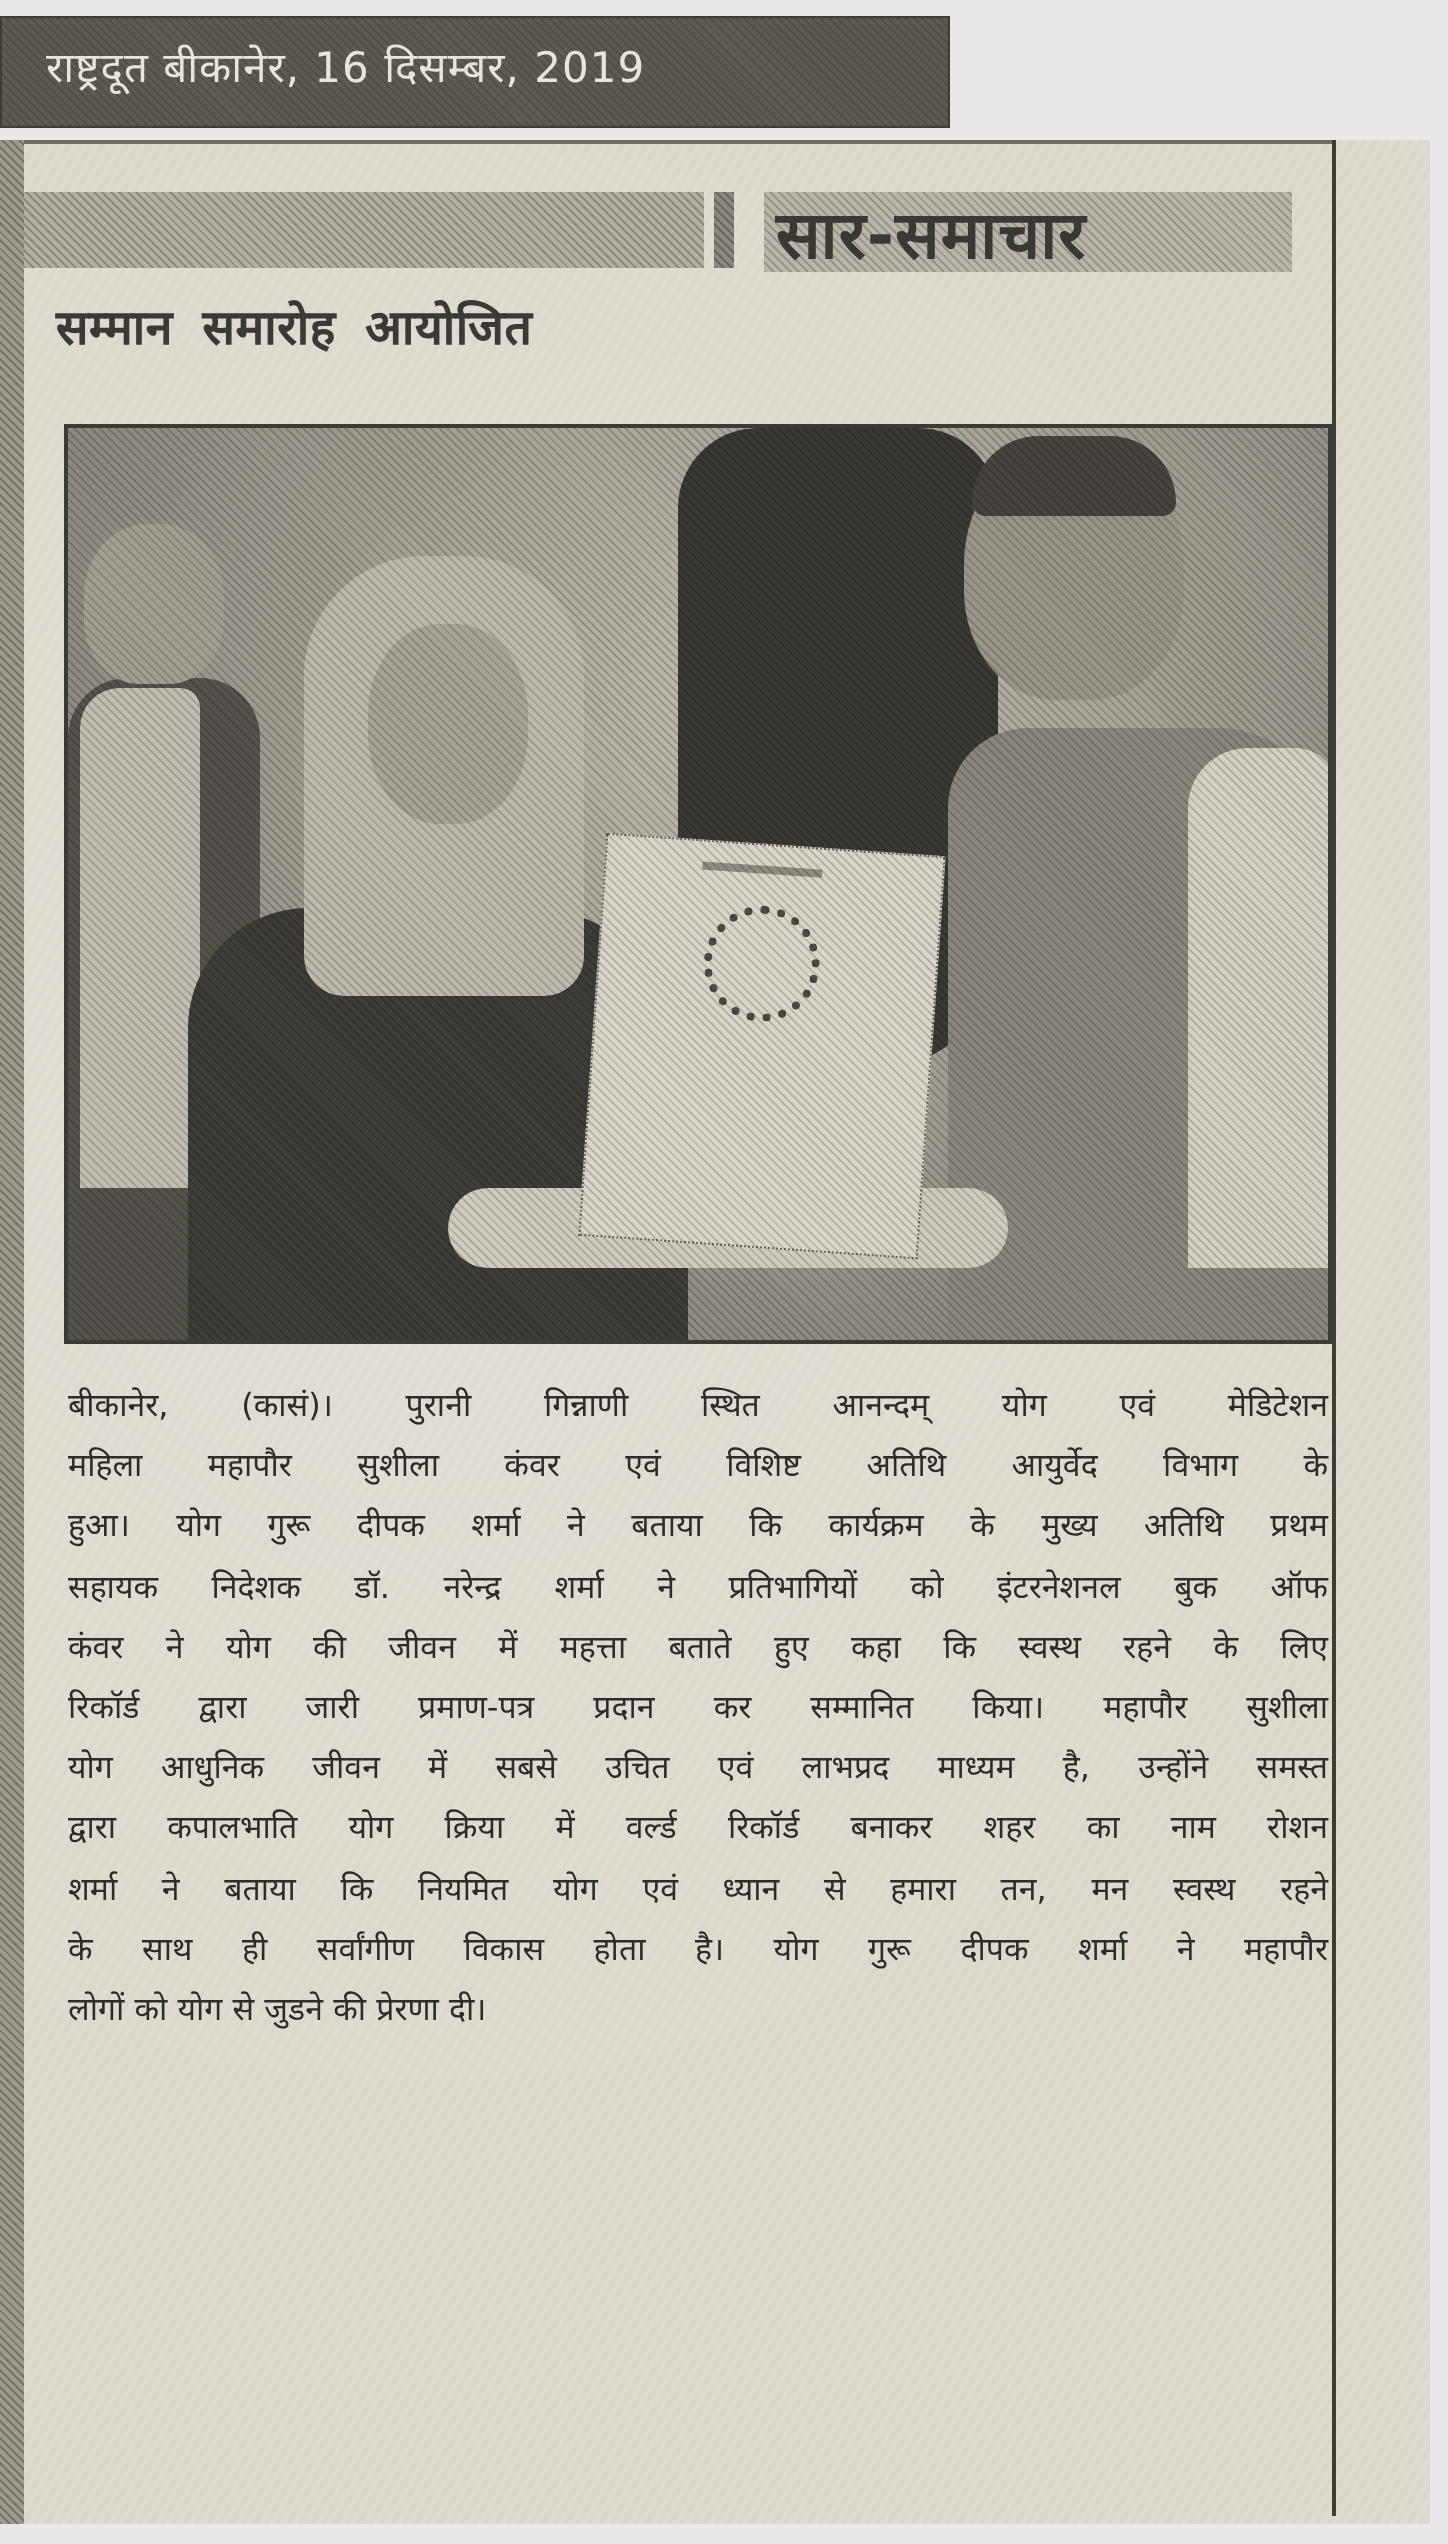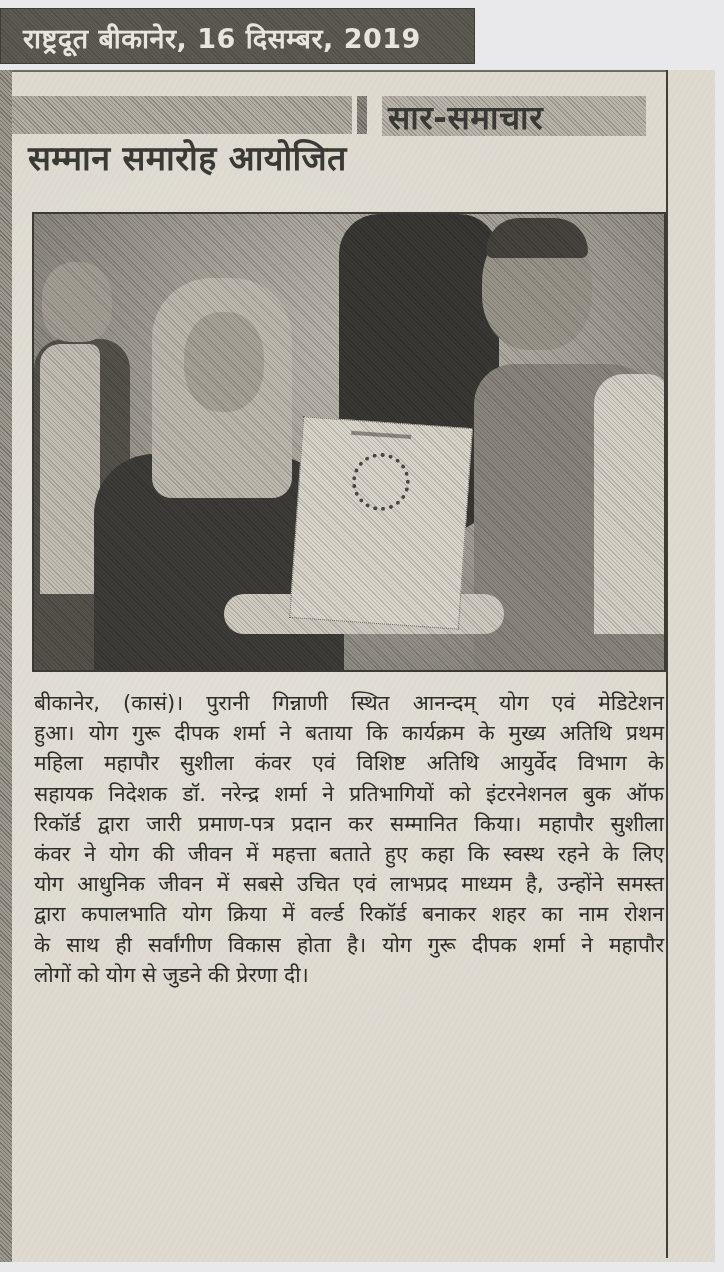--- a/index.html
+++ b/index.html
@@ -10,21 +10,21 @@
   }
   .masthead {
     position:absolute; left:0; top:8px; width:475px; height:56px;
     background:#5d5a52;
     background-image:repeating-linear-gradient(45deg, rgba(0,0,0,0.12) 0 1px, transparent 1px 3px);
     border:1px solid #3e3c37;
     box-sizing:border-box;
   }
   .masthead-text {
     position:absolute; left:22px; top:10px;
-    color:#e8e5dc; font-size:27px; font-weight:bold; letter-spacing:0.5px;
+    color:#e8e5dc; font-size:21px; font-weight:normal; letter-spacing:0.5px;
     white-space:nowrap;
     text-align:center;
   }
   .paper {
     position:absolute; left:0; top:70px; width:715px; height:1212px;
     background:#dedad0;
     background-image:
       radial-gradient(circle at 30% 40%, rgba(255,255,255,0.15), transparent 60%),
       repeating-linear-gradient(120deg, rgba(0,0,0,0.015) 0 2px, transparent 2px 5px);
   }
@@ -52,22 +52,22 @@
   .section-label-box {
     position:absolute; left:382px; top:26px; width:264px; height:40px;
     background:#b9b5ab;
     background-image:repeating-linear-gradient(45deg, rgba(0,0,0,0.18) 0 1px, transparent 1px 3px);
   }
   .section-label {
     position:absolute; left:388px; top:24px;
     font-size:33px; font-weight:bold; color:#3a3834; white-space:nowrap; letter-spacing:0.5px;
   }
   .headline {
-    position:absolute; left:28px; top:64px;
-    font-size:34px; font-weight:bold; color:#3b3935; white-space:nowrap; letter-spacing:0.3px;
+    position:absolute; left:28px; top:76px;
+    font-size:24px; font-weight:bold; color:#3b3935; white-space:nowrap; letter-spacing:0.3px;font-family:Liberation Mono, monospace;
   }
   .photo {
     position:absolute; left:32px; top:142px; width:634px; height:460px;
     border:2px solid #3c3a36; box-sizing:border-box; overflow:hidden;
     background:#8e8a82;
     background-image:repeating-linear-gradient(45deg, rgba(0,0,0,0.18) 0 1px, transparent 1px 3px);
   }
   .photo .bg-light {
     position:absolute; left:0; top:0; width:100%; height:100%;
     background:radial-gradient(ellipse at 55% 30%, #c9c5bb 0%, #aaa69c 40%, #77736b 100%);
@@ -100,21 +100,21 @@
   }
   .cert-title {
     position:absolute; left:48px; top:10px; width:60px; height:4px; background:#8f8b82;
   }
   .hands {
     position:absolute; left:190px; top:380px; width:280px; height:40px;
     background:#cfcbc1; border-radius:20px;
   }
   .body-text {
     position:absolute; left:34px; top:618px; width:630px;
-    font-size:21px; line-height:30.2px; color:#2e2c29;
+    font-size:16px; line-height:30.2px; color:#2e2c29;
     text-align:justify;
   }
   .body-line { display:block; white-space:nowrap; text-align:justify; text-align-last:justify; height:30.2px; }
   .body-line.last { text-align-last:left; }
   .edge-strip {
     position:absolute; left:715px; top:70px; width:9px; height:1202px; background:#e9e9ec;
   }
   .bottom-strip {
     position:absolute; left:0; top:1262px; width:724px; height:10px; background:#e9e9ec;
   }
@@ -152,27 +152,28 @@
     <div class="hands"></div>
     <div class="certificate">
       <div class="cert-title"></div>
       <div class="cert-seal"></div>
     </div>
     <div class="screen"></div>
   </div>
 
   <div class="body-text">
     <span class="body-line">बीकानेर, (कासं)। पुरानी गिन्नाणी स्थित आनन्दम् योग एवं मेडिटेशन</span>
+    <span class="body-line">महिला महापौर सुशीला कंवर एवं विशिष्ट अतिथि आयुर्वेद विभाग के</span>
     <span class="body-line">हुआ। योग गुरू दीपक शर्मा ने बताया कि कार्यक्रम के मुख्य अतिथि प्रथम</span>
-    <span class="body-line">महिला महापौर सुशीला कंवर एवं विशिष्ट अतिथि आयुर्वेद विभाग के</span>
     <span class="body-line">सहायक निदेशक डॉ. नरेन्द्र शर्मा ने प्रतिभागियों को इंटरनेशनल बुक ऑफ</span>
+    <span class="body-line">कंवर ने योग की जीवन में महत्ता बताते हुए कहा कि स्वस्थ रहने के लिए</span>
     <span class="body-line">रिकॉर्ड द्वारा जारी प्रमाण-पत्र प्रदान कर सम्मानित किया। महापौर सुशीला</span>
-    <span class="body-line">कंवर ने योग की जीवन में महत्ता बताते हुए कहा कि स्वस्थ रहने के लिए</span>
     <span class="body-line">योग आधुनिक जीवन में सबसे उचित एवं लाभप्रद माध्यम है, उन्होंने समस्त</span>
     <span class="body-line">द्वारा कपालभाति योग क्रिया में वर्ल्ड रिकॉर्ड बनाकर शहर का नाम रोशन</span>
+    <span class="body-line">शर्मा ने बताया कि नियमित योग एवं ध्यान से हमारा तन, मन स्वस्थ रहने</span>
     <span class="body-line">के साथ ही सर्वांगीण विकास होता है। योग गुरू दीपक शर्मा ने महापौर</span>
     <span class="body-line last">लोगों को योग से जुडने की प्रेरणा दी।</span>
   </div>
 
   <div class="right-rule"></div>
 </div>
 
 <div class="edge-strip"></div>
 <div class="bottom-strip"></div>
 

